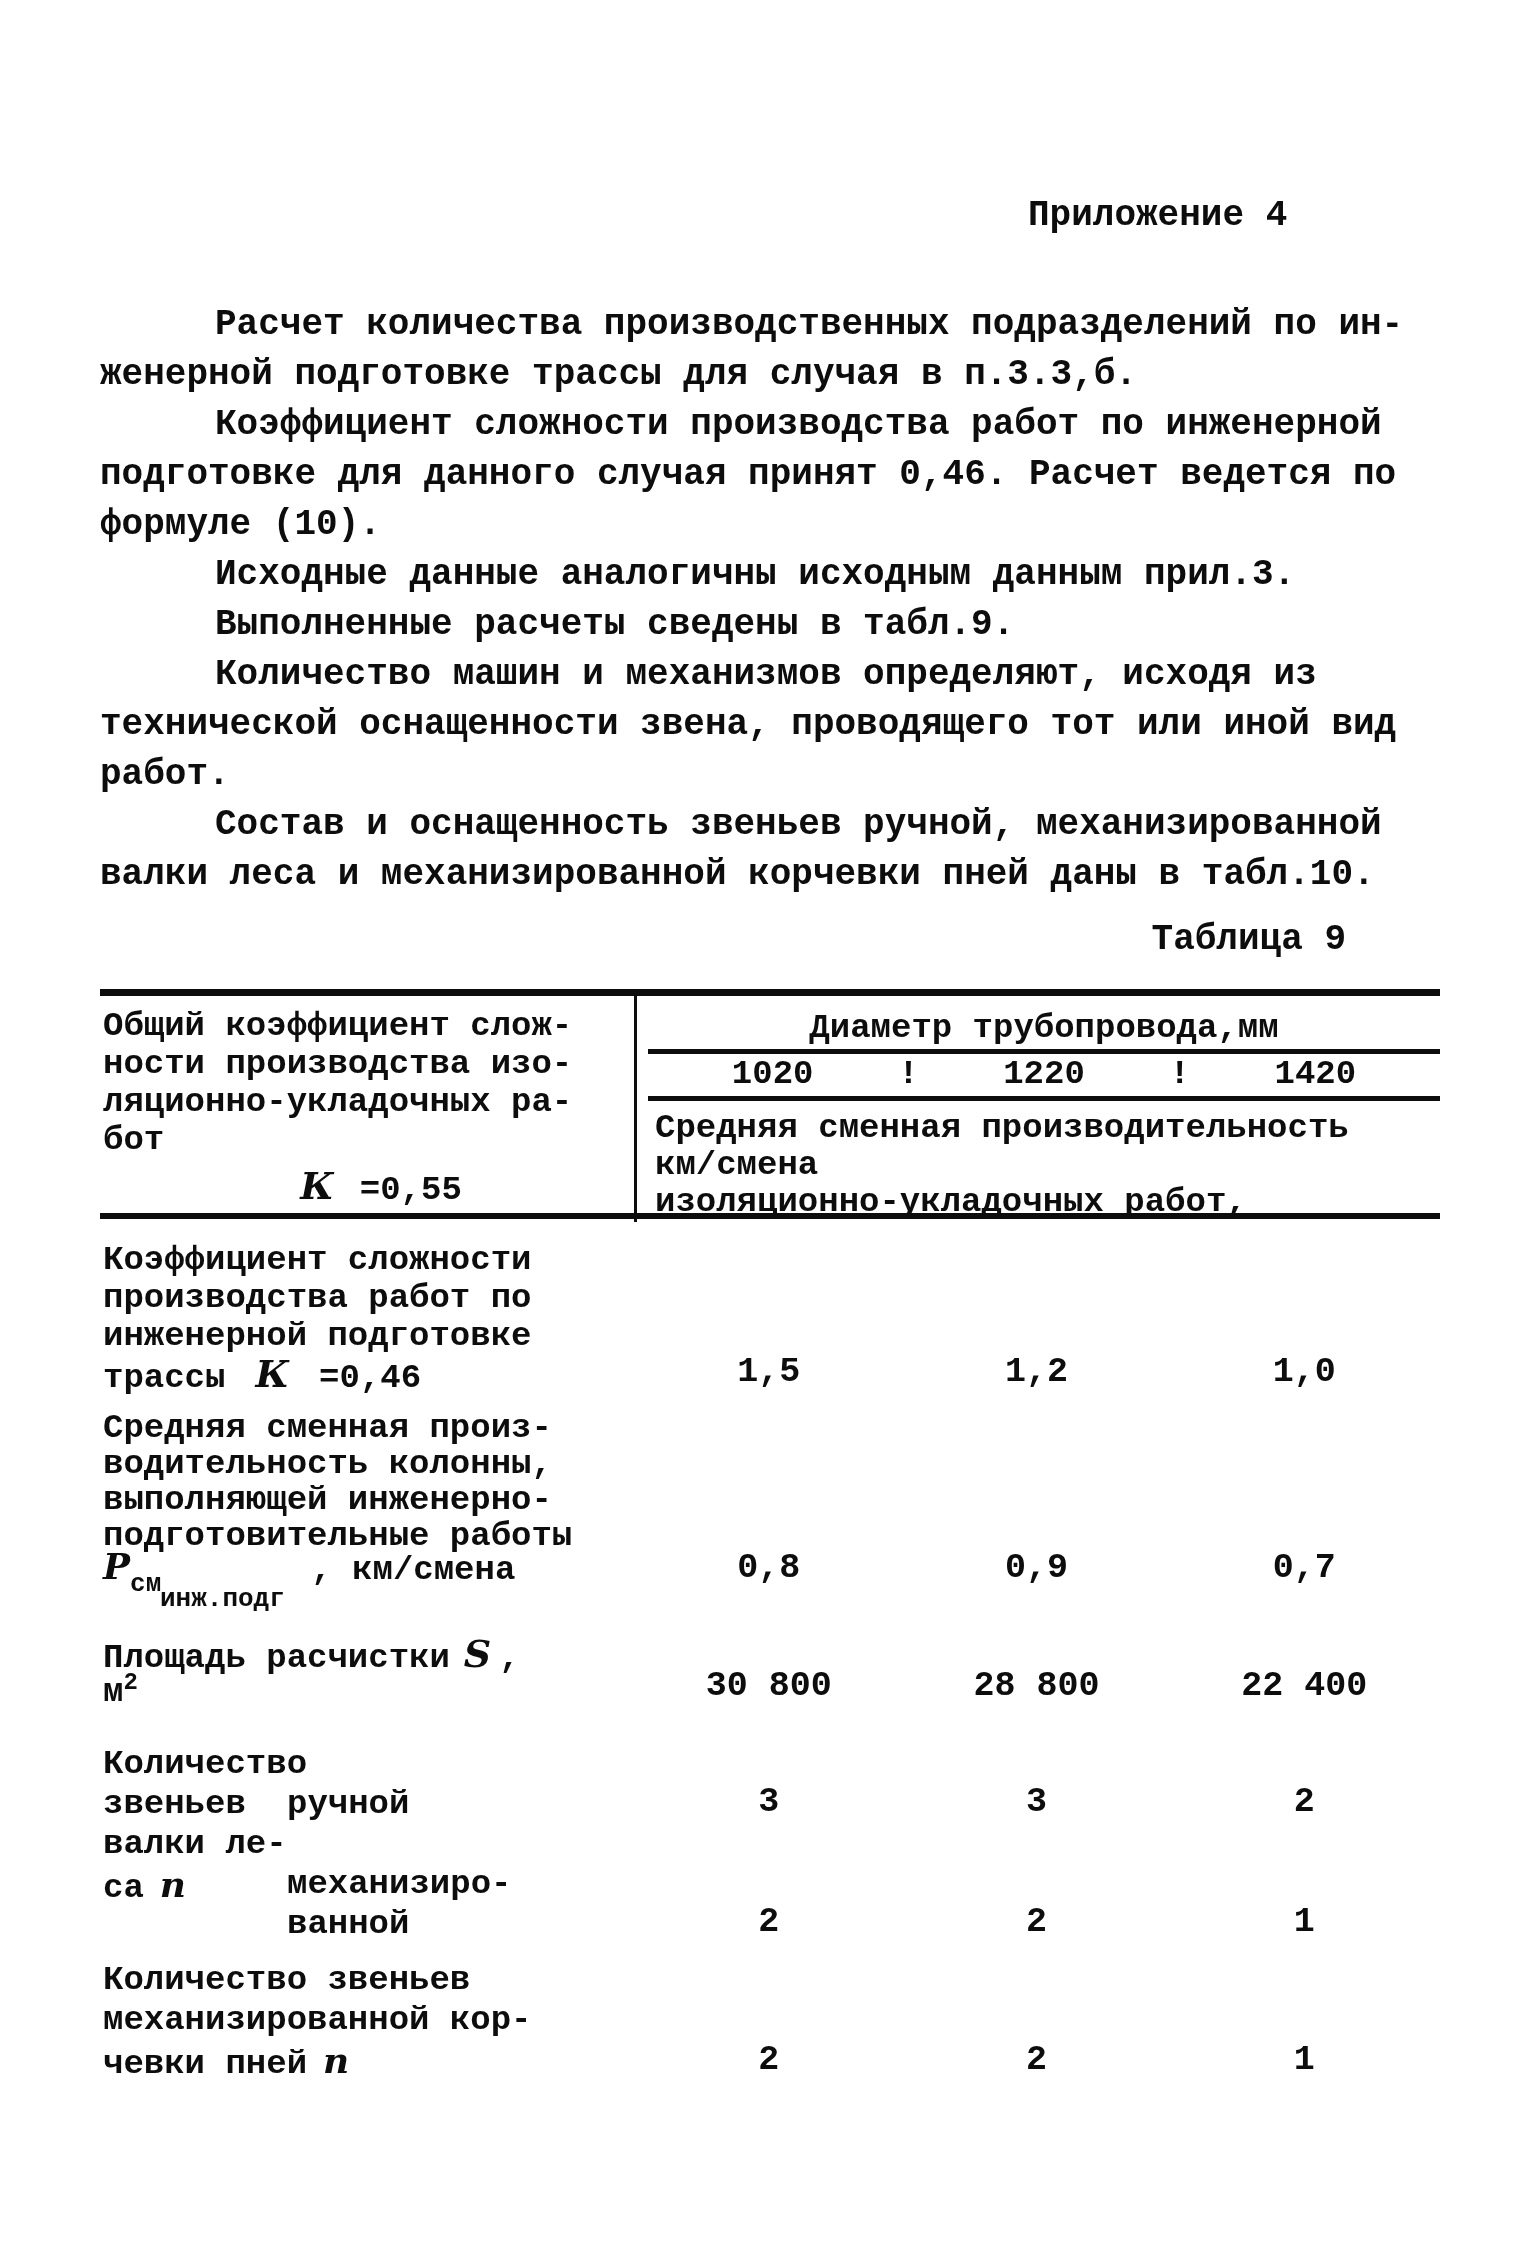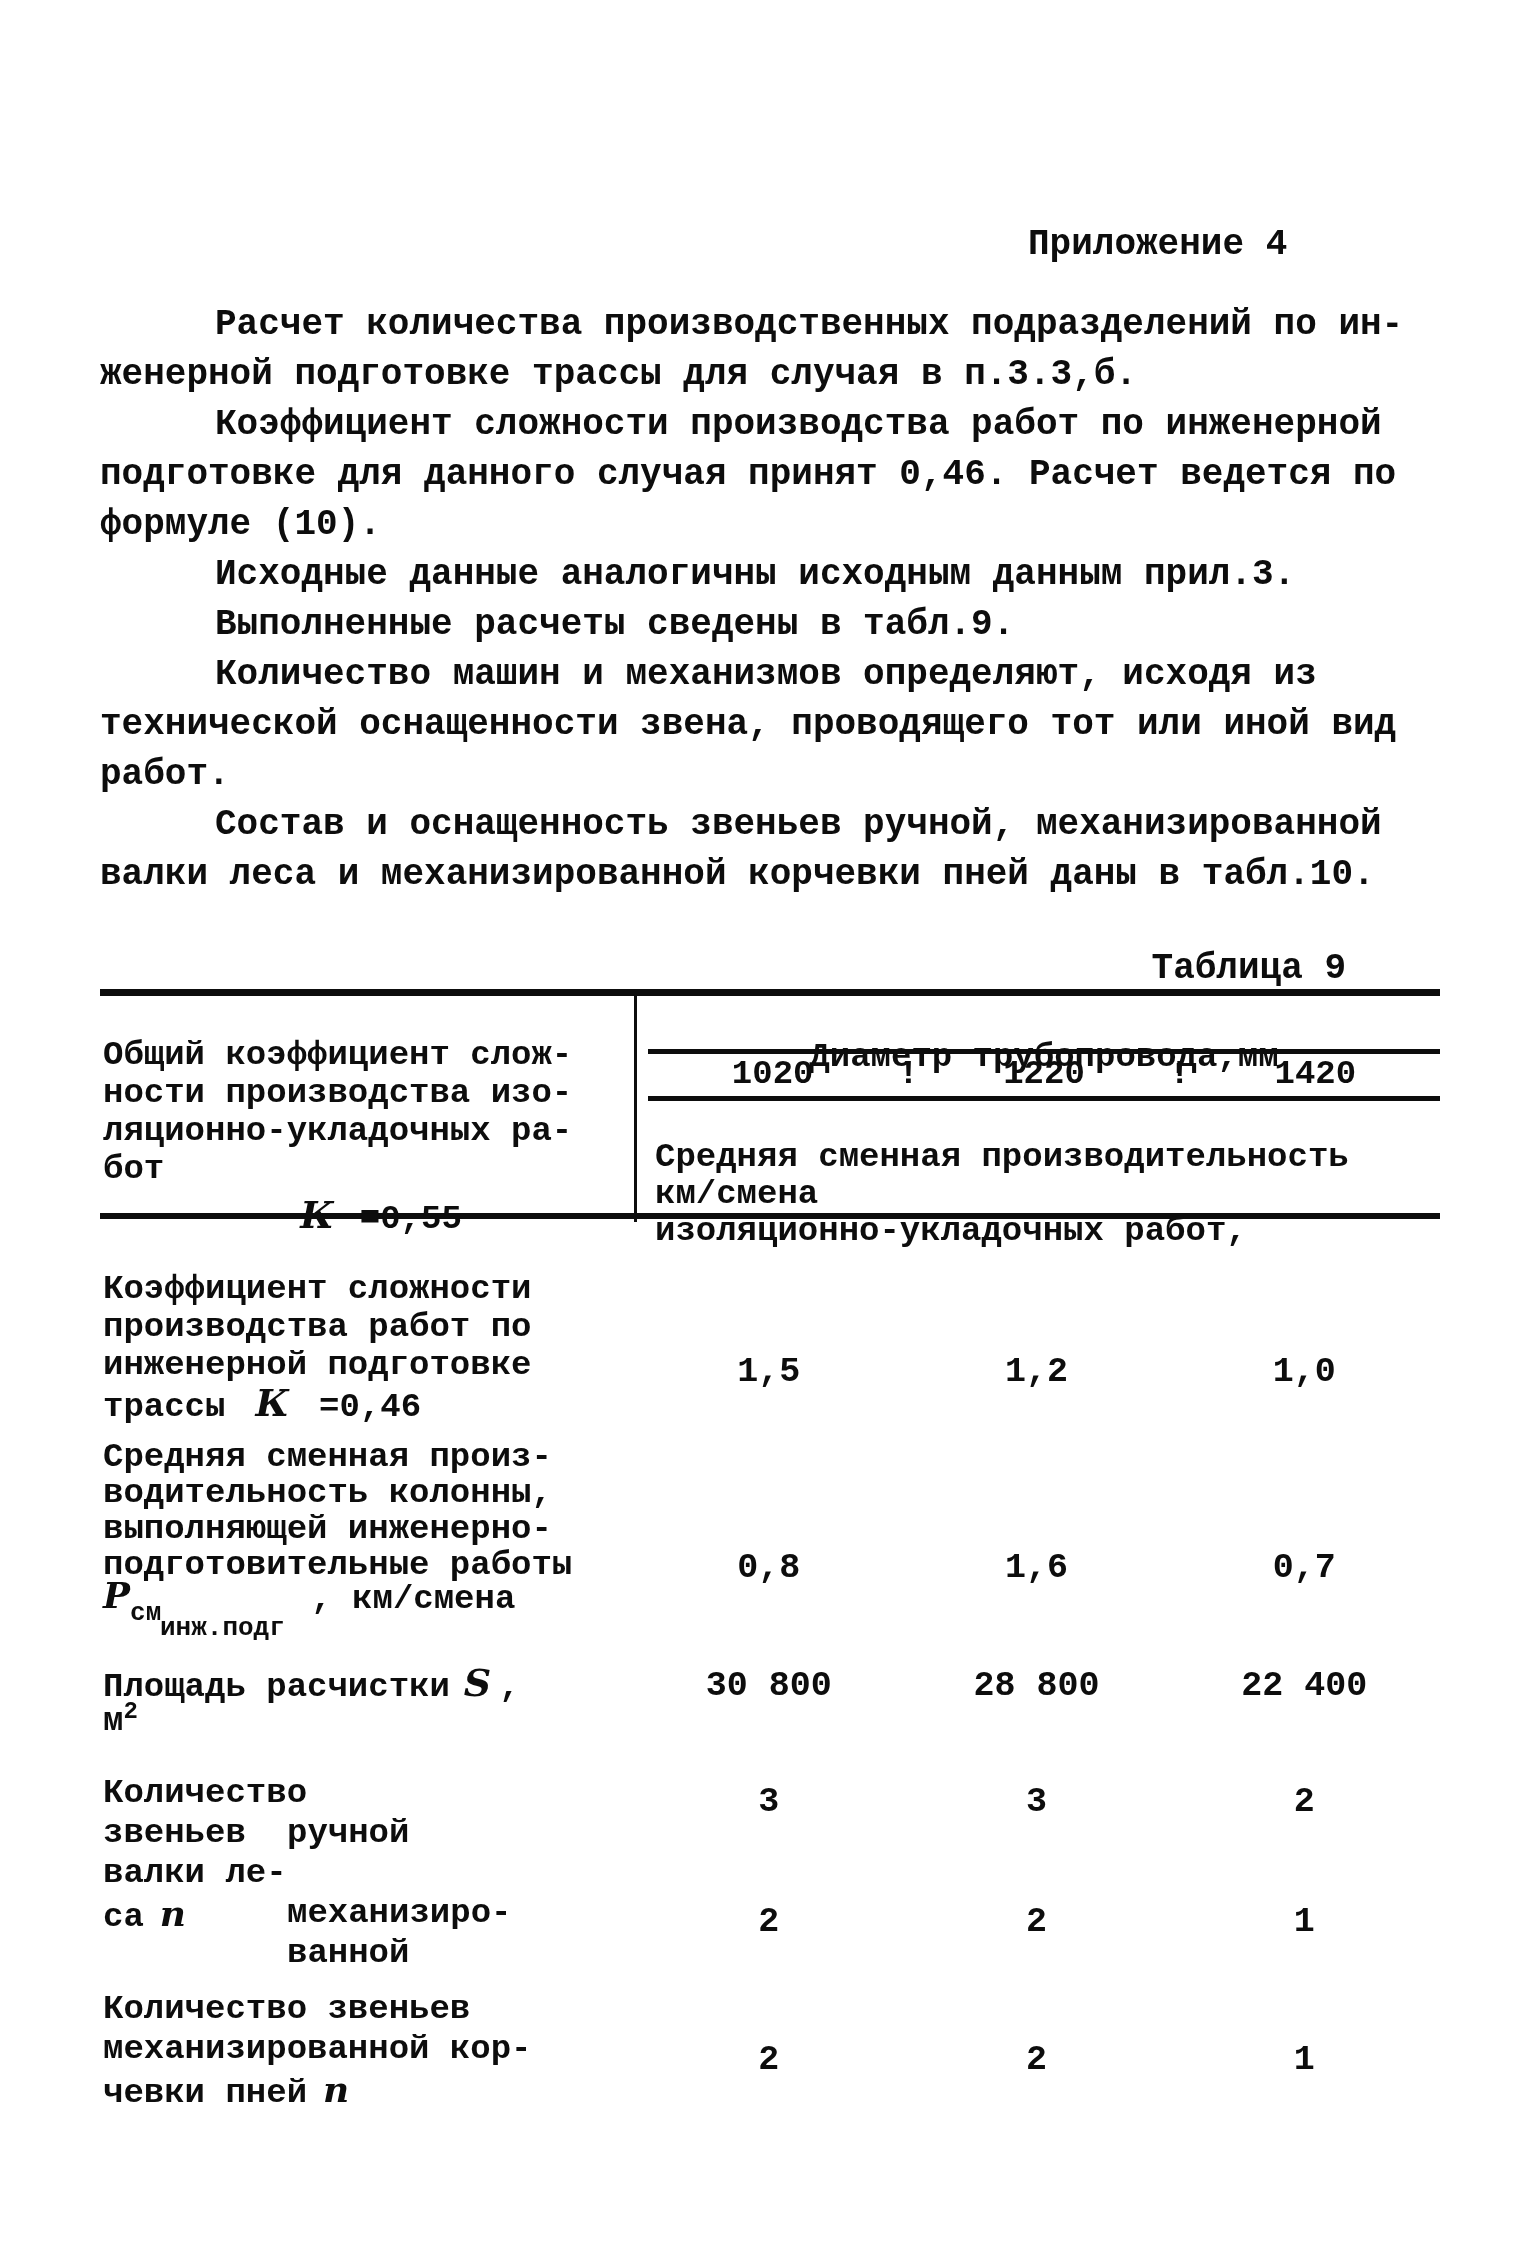--- a/index.html
+++ b/index.html
@@ -6,21 +6,21 @@
   .page{
     position:relative;
     width:1536px;height:2245px;
     margin:0 auto;
     background:#ffffff;
     color:#0d0d0d;
     font-family:"Liberation Mono",monospace;
     font-weight:bold;
     overflow:hidden;
   }
-  .abs{position:absolute;margin-top:29px;}
+  .abs{position:absolute;}
   .t36{font-size:36px;line-height:44px;white-space:pre;}
   .t34{font-size:34px;line-height:40px;white-space:pre;}
   .t26{font-size:26px;line-height:28px;white-space:pre;}
 
   
   .bodytext{position:absolute;left:100px;top:300px;width:1350px;}
   .pline{height:50px;line-height:50px;font-size:36px;white-space:pre;}
   .ind{padding-left:115px;font-family:Liberation Mono, monospace;}
 
   
@@ -113,21 +113,21 @@
     <div class="t34" style="height:36px;">водительность колонны,</div>
     <div class="t34" style="height:36px;">выполняющей инженерно-</div>
     <div class="t34" style="height:36px;">подготовительные работы</div>
   </div>
   <div class="abs" style="left:103px;top:1545px;">
     <span class="mvar" style="font-size:36px;">Р</span><span class="sub">см</span><span class="t34" style="margin-left:150px;">, км/смена</span>
   </div>
   <div class="abs t26" style="left:160px;top:1585px;">инж.подг</div>
   <div class="vrow" style="top:1548px;">
     <div class="vcell">0,8</div>
-    <div class="vcell">1,6</div>
+    <div class="vcell">0,9</div>
     <div class="vcell">0,7</div>
   </div>
 
   <div class="abs" style="left:103px;top:1634px;">
     <div class="t34" style="height:38px;"><span>Площадь расчистки</span><span class="mvar" style="font-size:38px;margin-left:14px;">S</span><span style="margin-left:8px;">,</span></div>
     <div class="t34" style="height:38px;"><span>м</span><span class="sup">2</span></div>
   </div>
   <div class="vrow" style="top:1666px;">
     <div class="vcell">30 800</div>
     <div class="vcell">28 800</div>

